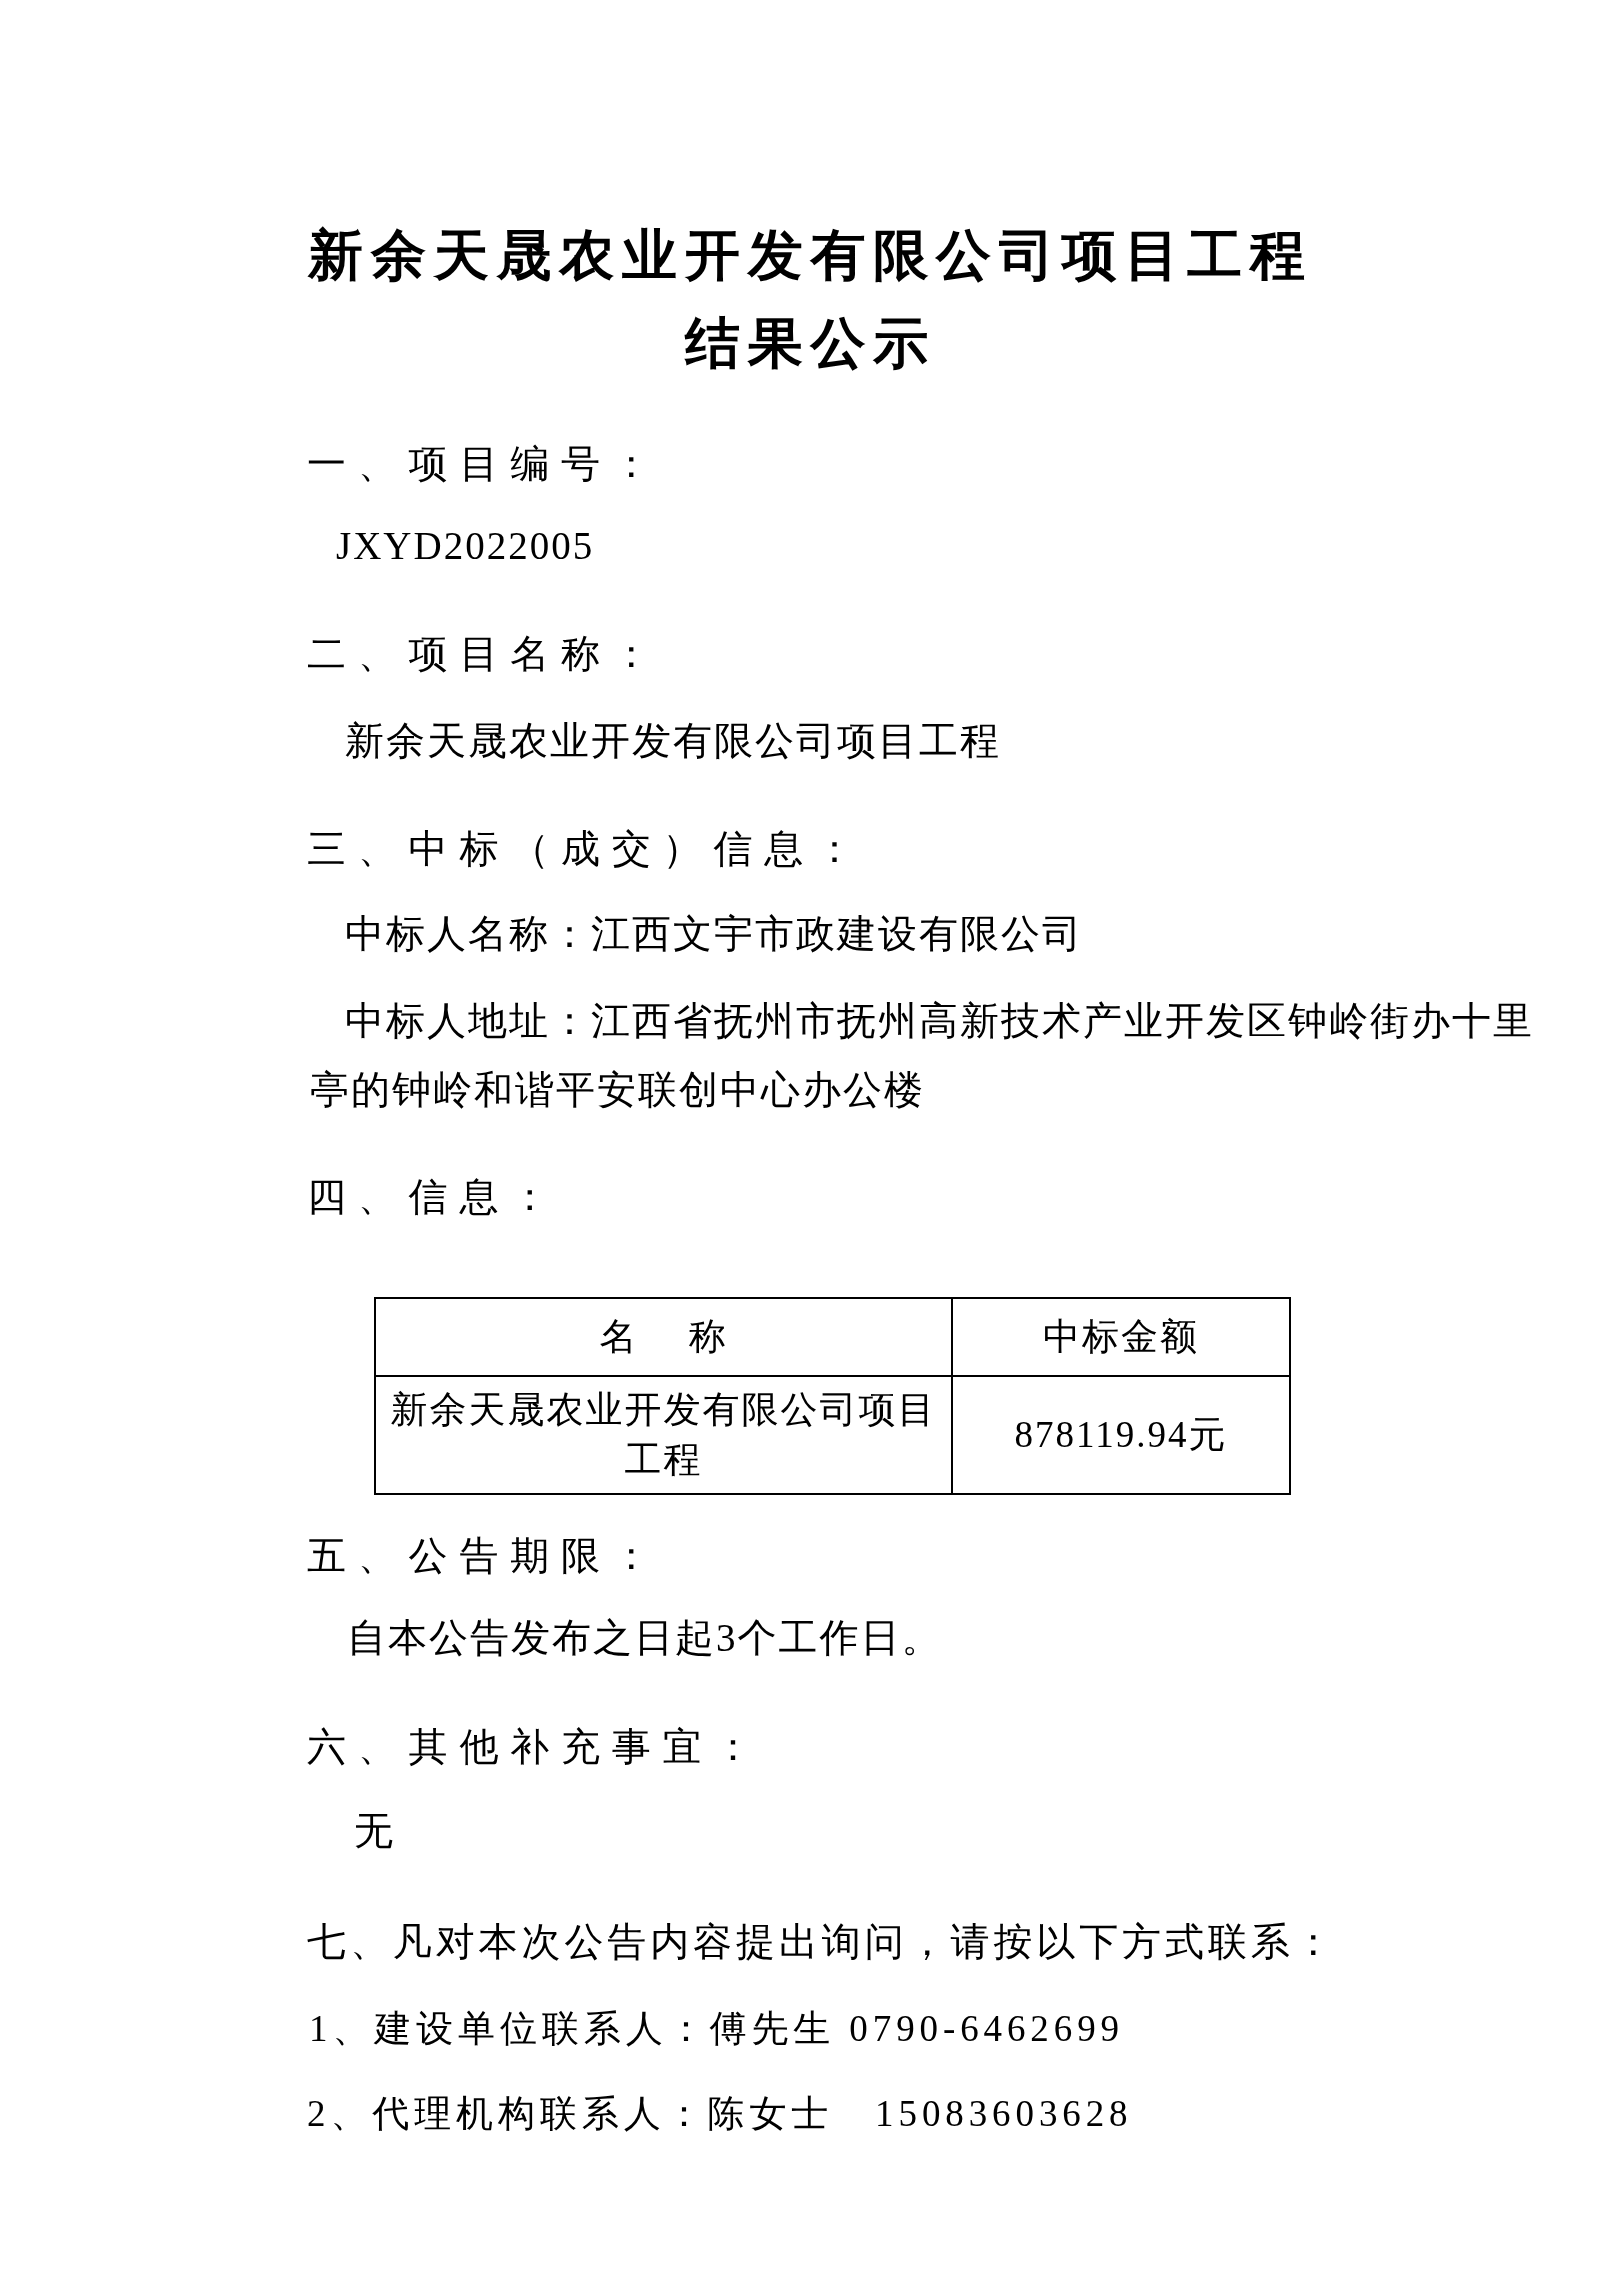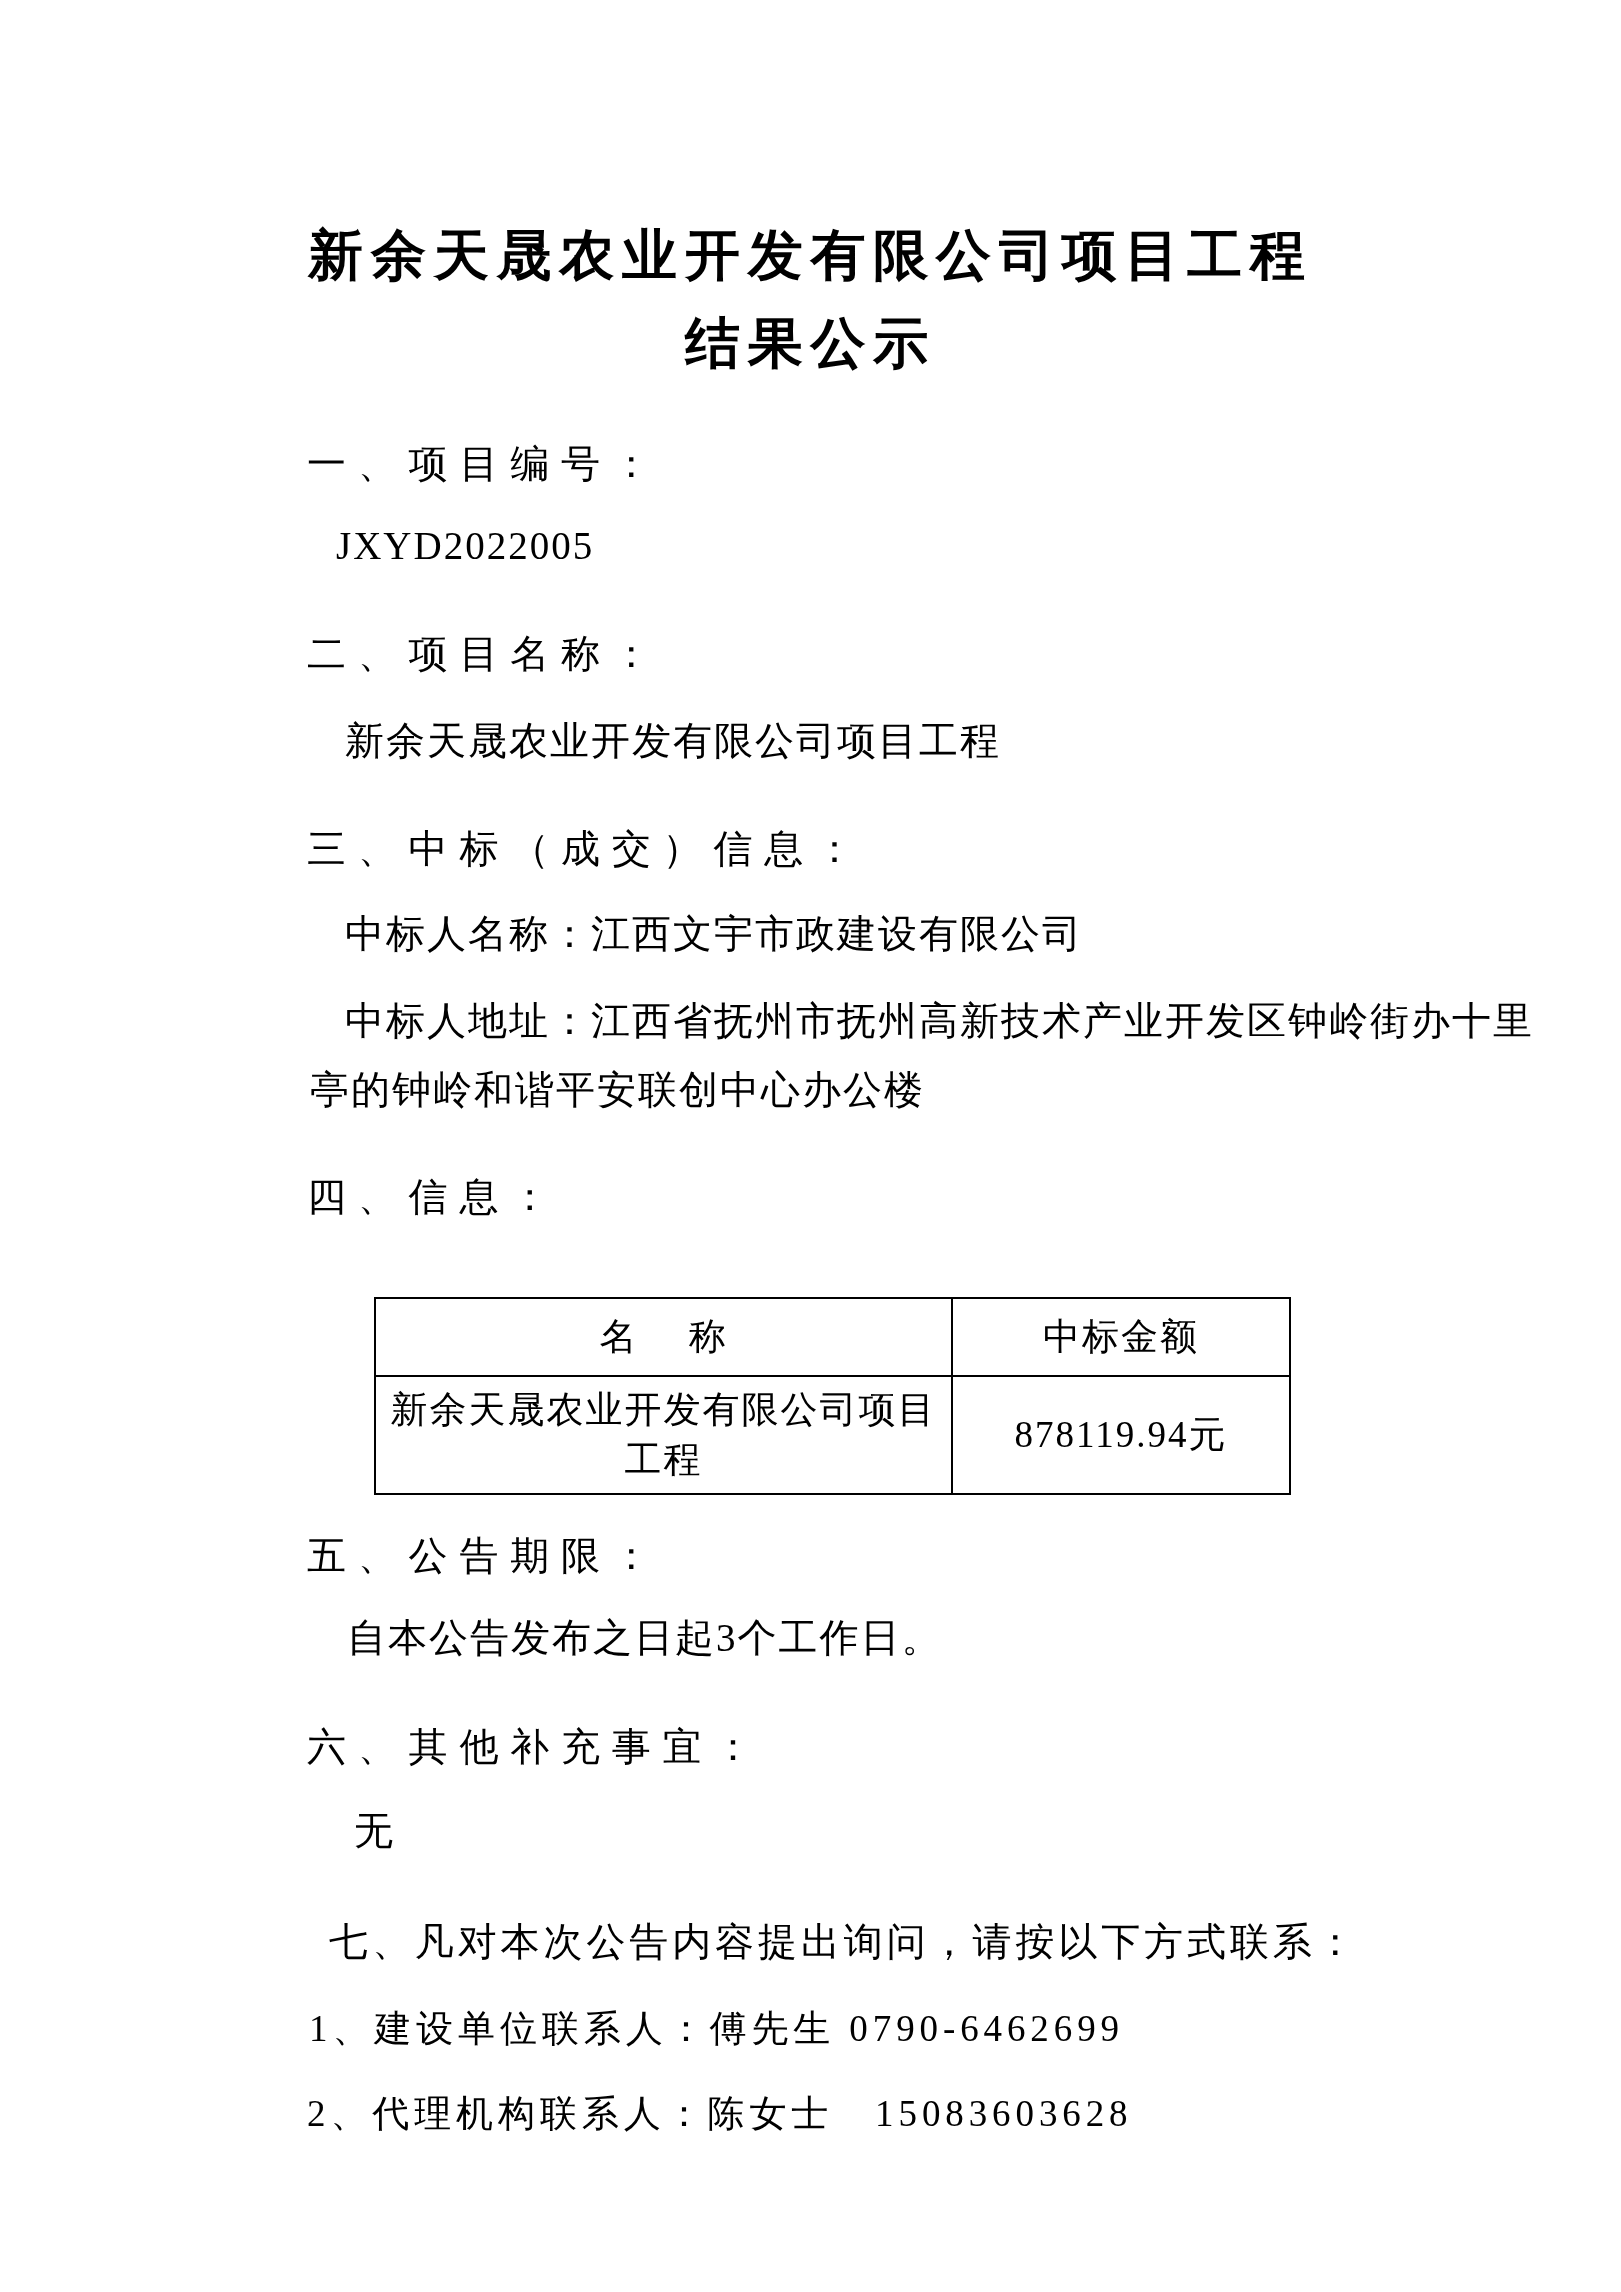--- a/index.html
+++ b/index.html
@@ -23,21 +23,20 @@
   }
   .heading {
     font-size: 39px;
     line-height: 55px;
     letter-spacing: 11.8px;
   }
   .heading-long {
     font-size: 39px;
     line-height: 55px;
     letter-spacing: 3.9px;
-    margin-left: 22px;
   }
   .body-line {
     font-size: 39px;
     line-height: 55px;
     letter-spacing: 2px;
   }
   .contact-line {
     font-size: 37px;
     line-height: 55px;
     letter-spacing: 4.9px;

